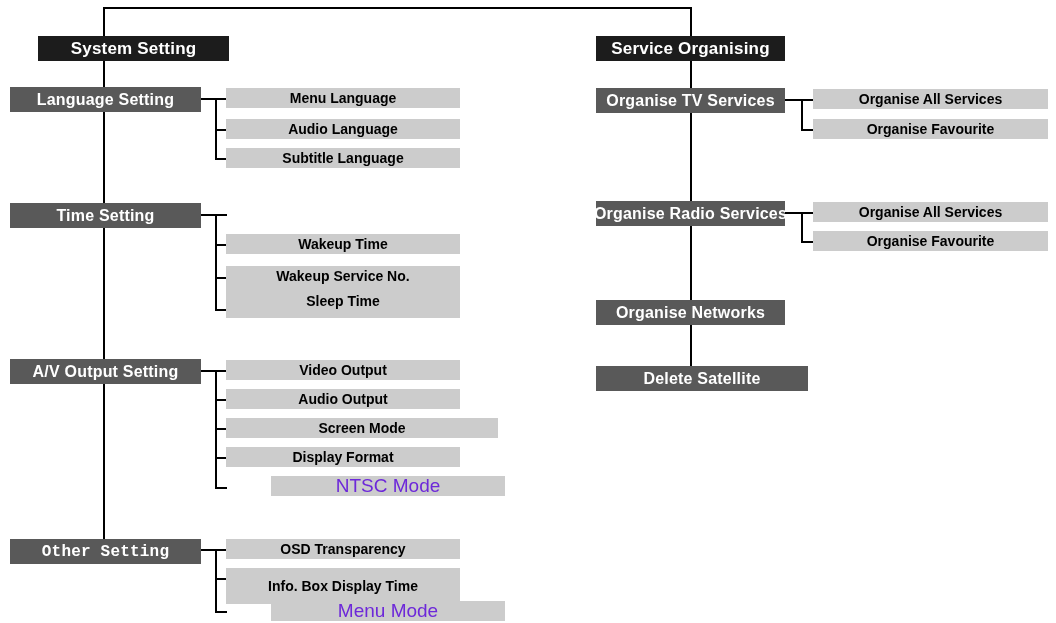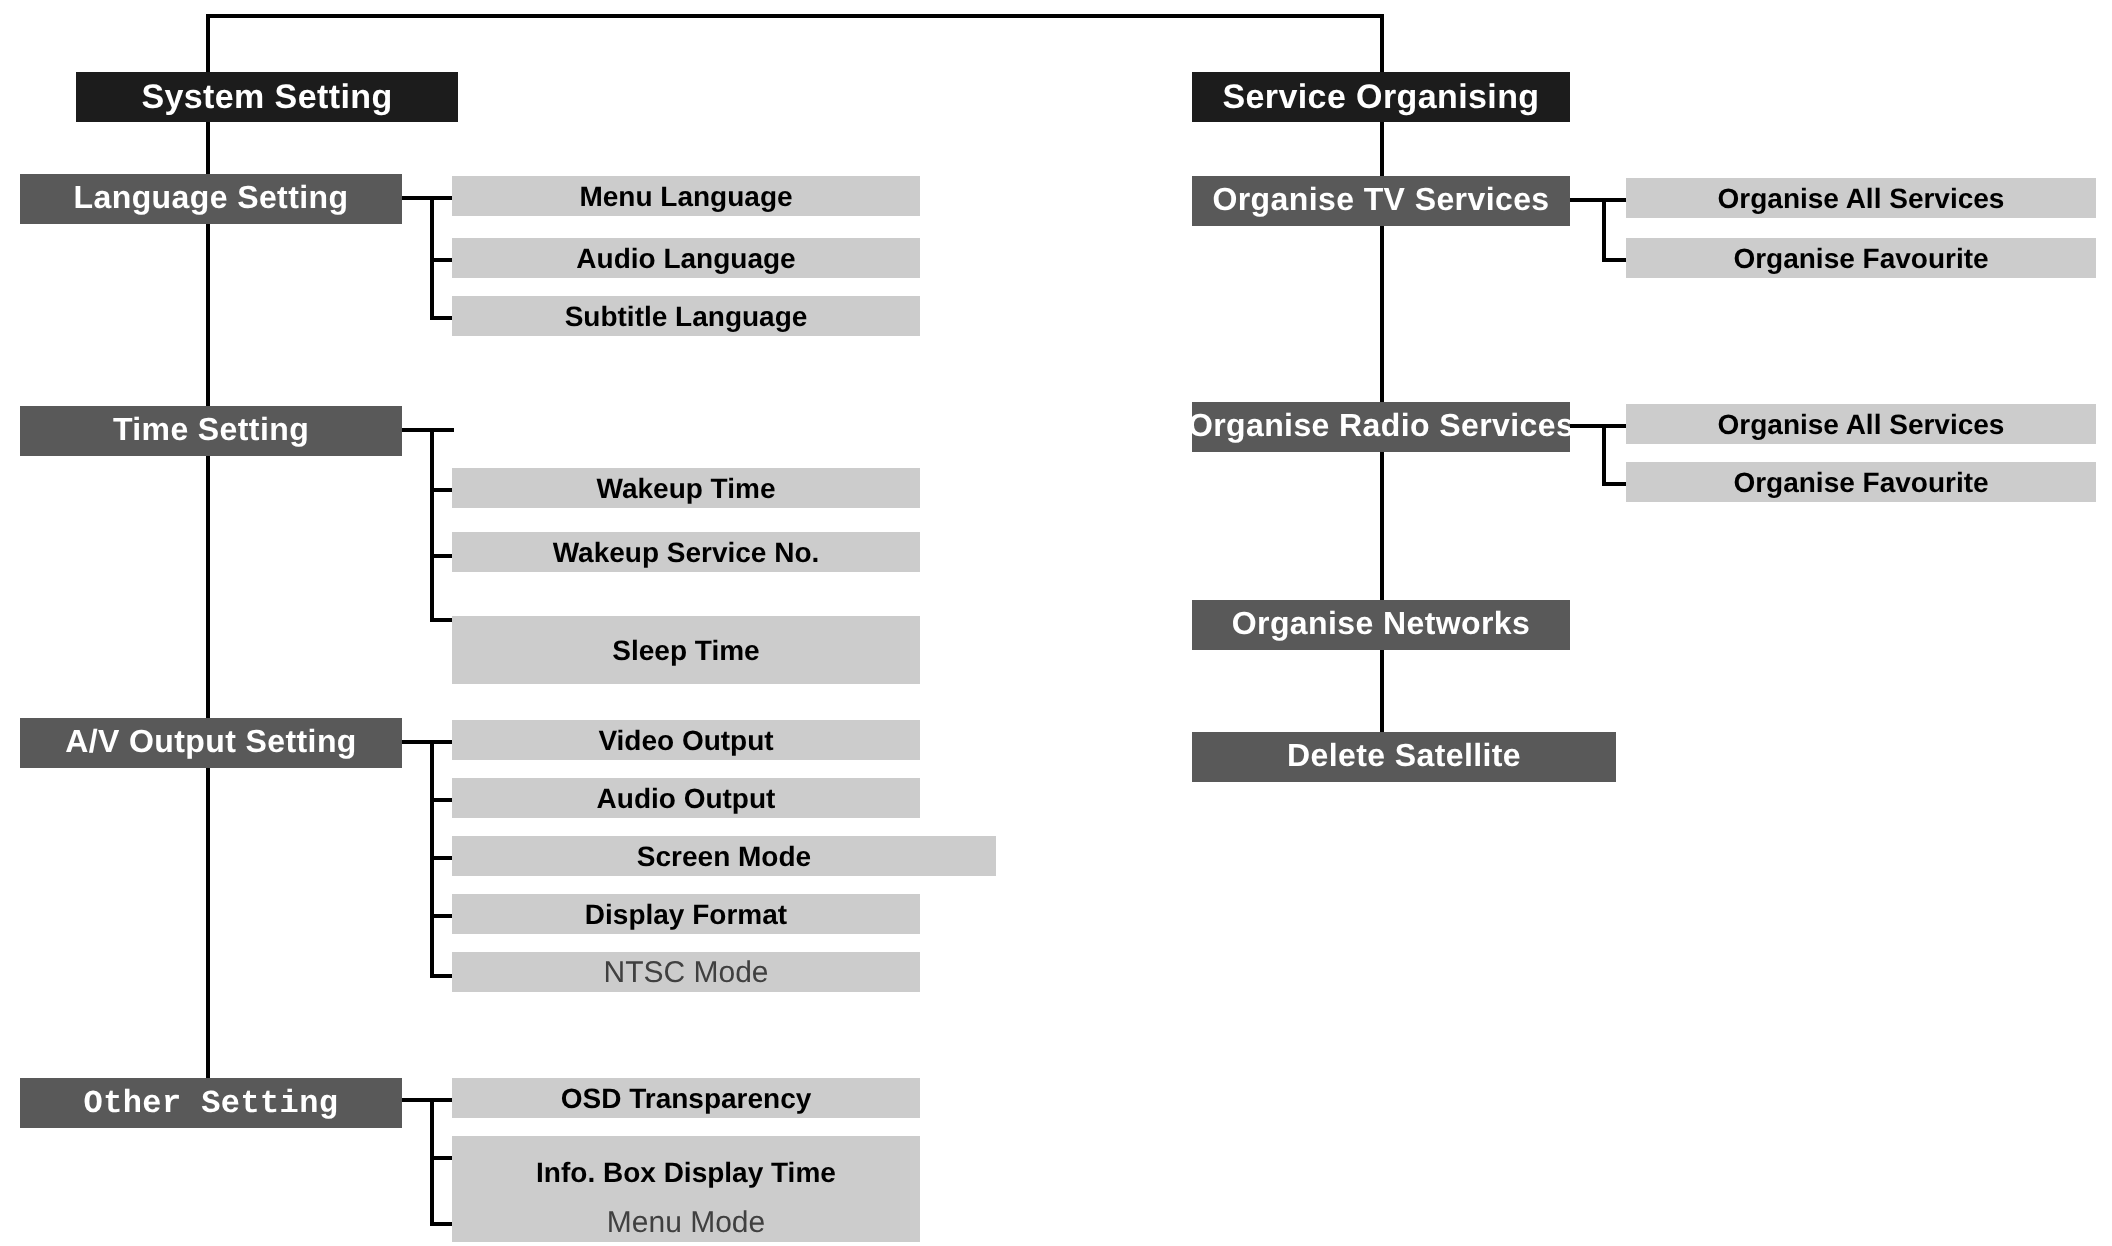--- a/index.html
+++ b/index.html
@@ -56,23 +56,24 @@
     align-items: center;
     justify-content: center;
     box-sizing: border-box;
     background: #cccccc;
     color: #000000;
     font-size: 14px;
     font-weight: bold;
     white-space: nowrap;
   }
   .leaf.muted {
-    color: #404040;
+    color: #6d28d9;
     font-weight: normal;
-    font-size: 15px;
+    font-size: 19px;
+    margin-left: 45px;
   }
 </style>
 </head>
 <body>
 
 <div id="canvas">
 
   <div class="line h" style="left:104px; top:7px; width:588px;"></div>
 
   <div class="line v" style="left:103px; top:7px; height:545px;"></div>
@@ -91,21 +92,21 @@
 
   <div class="node branch" style="left:10px; top:203px; width:191px; height:25px;">Time Setting</div>
   <div class="line h" style="left:201px; top:214px; width:16px;"></div>
   <div class="line v" style="left:215px; top:214px; height:96px;"></div>
   <div class="line h" style="left:215px; top:214px; width:12px;"></div>
   <div class="line h" style="left:215px; top:244px; width:12px;"></div>
   <div class="line h" style="left:215px; top:277px; width:12px;"></div>
   <div class="line h" style="left:215px; top:309px; width:12px;"></div>
   <div class="leaf" style="left:226px; top:234px; width:234px; height:20px;">Wakeup Time</div>
   <div class="leaf" style="left:226px; top:266px; width:234px; height:20px;">Wakeup Service No.</div>
-  <div class="leaf" style="left:226px; top:308px; width:234px; height:34px;">Sleep Time</div>
+  <div class="leaf" style="left:226px; top:284px; width:234px; height:34px;">Sleep Time</div>
 
   <div class="node branch" style="left:10px; top:359px; width:191px; height:25px;">A/V Output Setting</div>
   <div class="line h" style="left:201px; top:370px; width:16px;"></div>
   <div class="line v" style="left:215px; top:370px; height:119px;"></div>
   <div class="line h" style="left:215px; top:370px; width:12px;"></div>
   <div class="line h" style="left:215px; top:399px; width:12px;"></div>
   <div class="line h" style="left:215px; top:428px; width:12px;"></div>
   <div class="line h" style="left:215px; top:457px; width:12px;"></div>
   <div class="line h" style="left:215px; top:487px; width:12px;"></div>
   <div class="leaf" style="left:226px; top:360px; width:234px; height:20px;">Video  Output</div>

